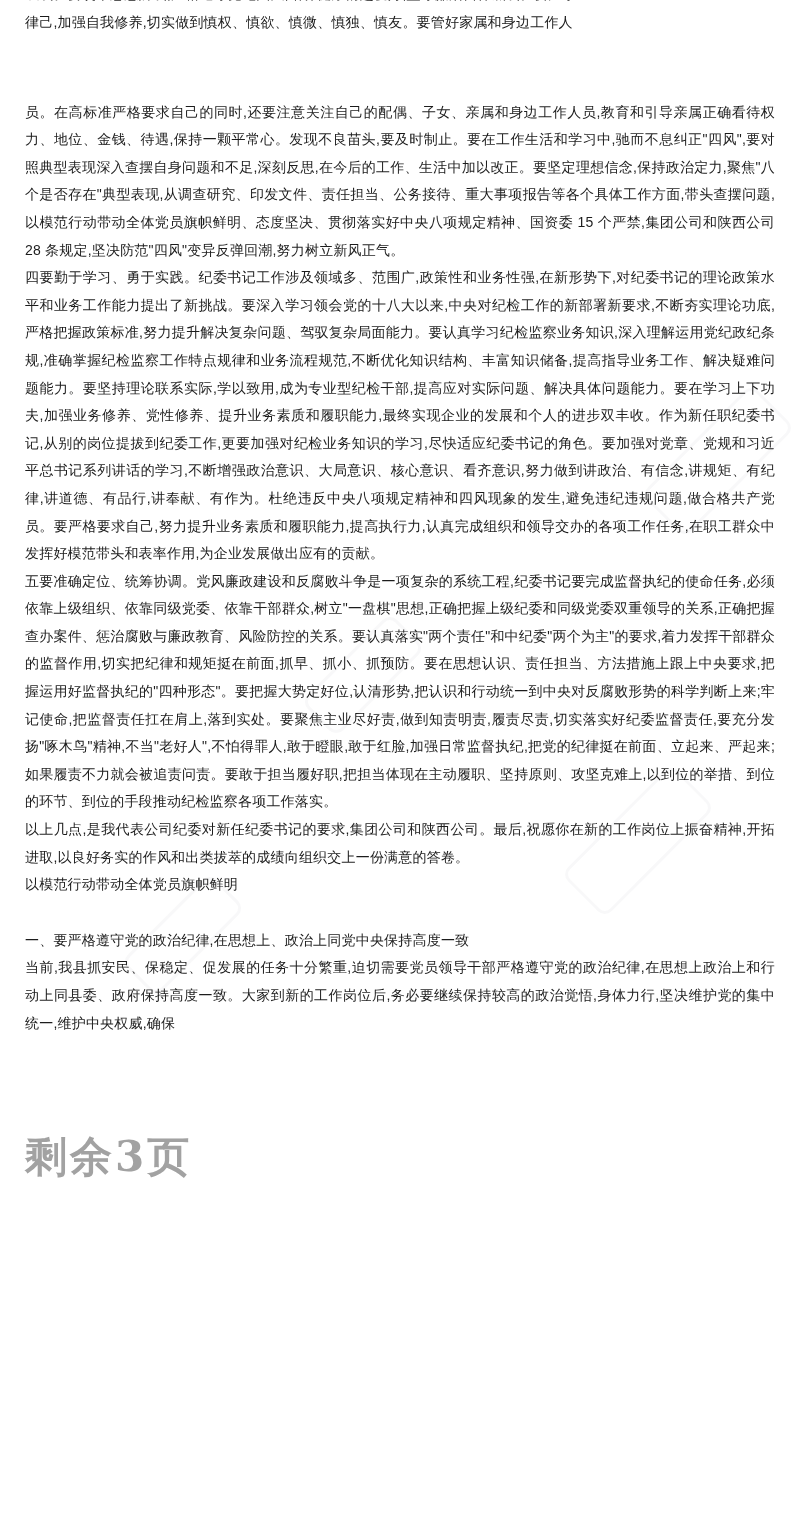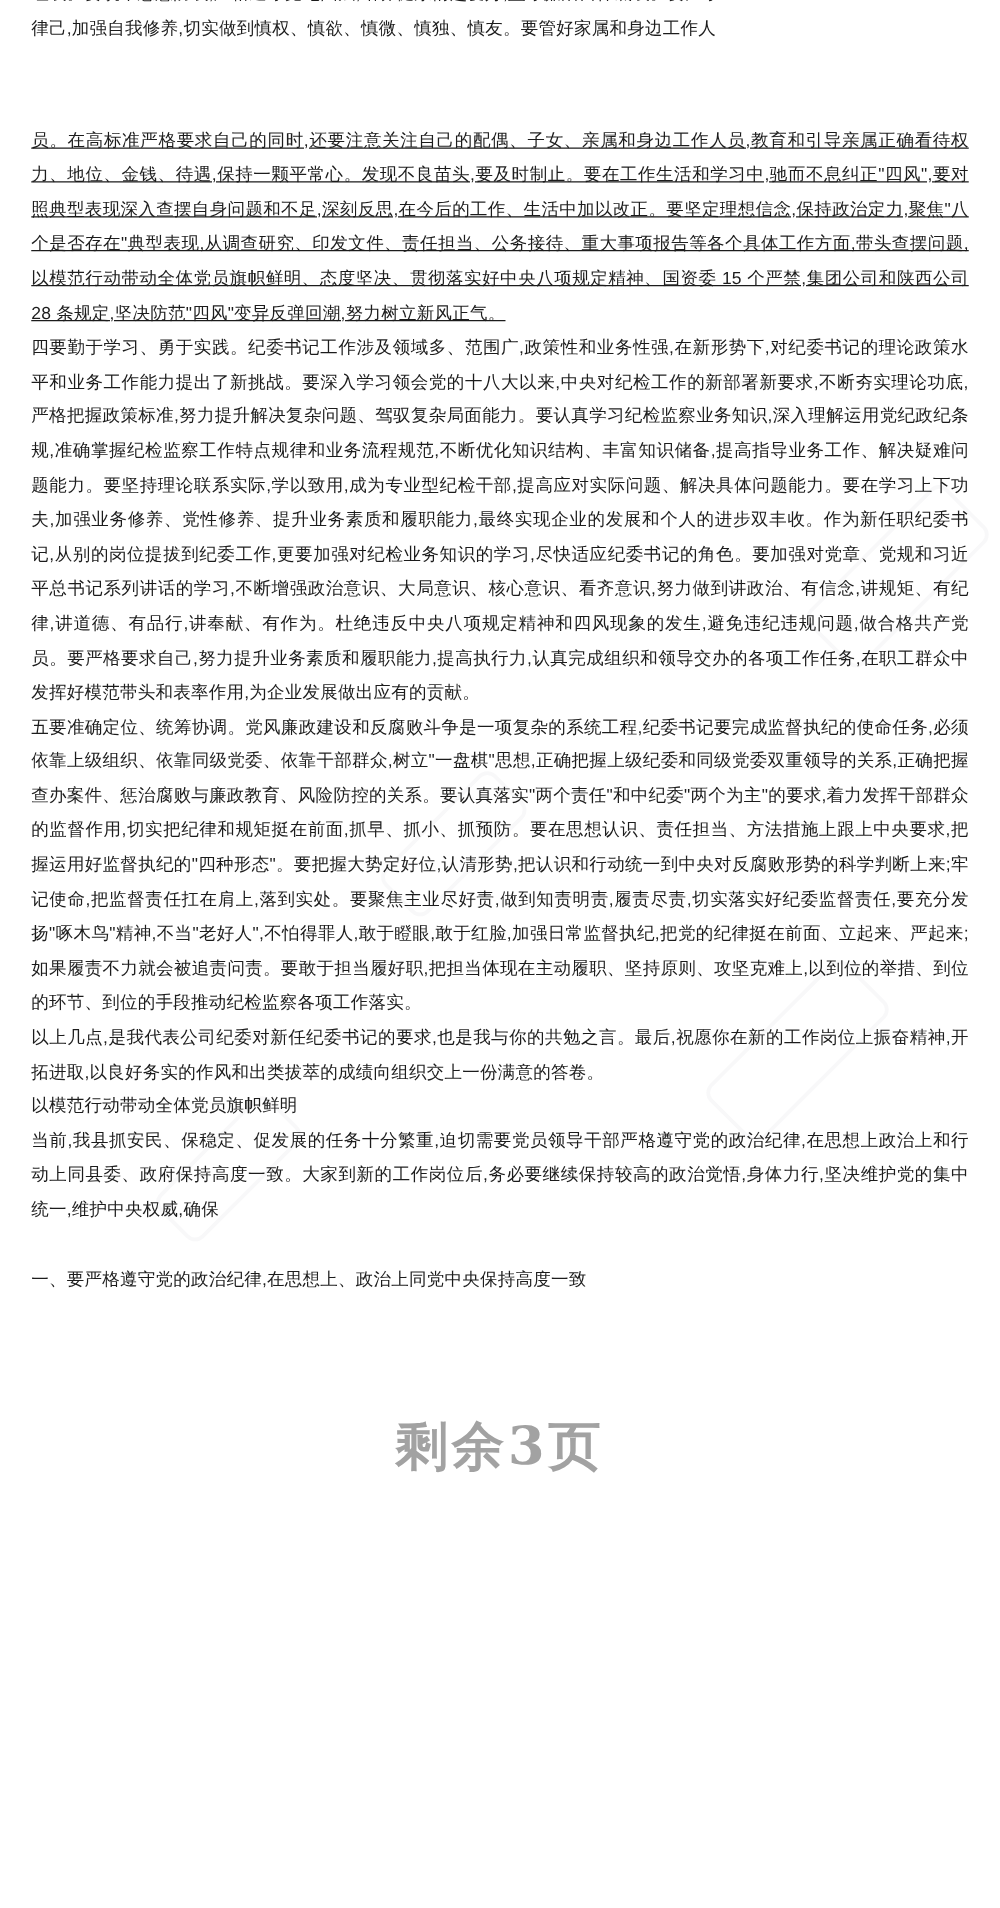--- a/index.html
+++ b/index.html
@@ -9,29 +9,29 @@
   }
   .doc{position:relative;padding:0 25px;z-index:2;}
   .para{
     font-size:14px;line-height:27.6px;margin:0;
     text-align:justify;text-justify:inter-ideograph;
     letter-spacing:0.2px;word-break:break-all;
   }
   
   .clip-line{height:9px;overflow:hidden;}
   .clip-line .para{margin-top:-19px;}
-  .gap-large{margin-top:62px;text-decoration:underline;}   
+  .gap-large{margin-top:62px;}   
   .gap-small{margin-top:28px;}   
   
   .wm{position:absolute;z-index:1;width:150px;height:56px;border:3px solid rgba(120,120,130,0.05);
       border-radius:10px;transform:rotate(-45deg);}
   .wm2{width:120px;height:44px;}
   
   .footer{
-    margin-top:92px;display:flex;justify-content:center;align-items:baseline;gap:58px;
+    margin-top:92px;display:flex;justify-content:flex-start;align-items:baseline;gap:58px;
     font-family:"DejaVu Serif","Liberation Serif",serif;font-weight:bold;
     font-size:42px;color:#a2a2a2;letter-spacing:3px;
   }
 </style>
 </head>
 <body>
 
 <div class="wm" style="left:640px;top:430px;"></div>
 <div class="wm wm2" style="left:300px;top:650px;"></div>
 <div class="wm" style="left:560px;top:810px;"></div>
@@ -44,25 +44,25 @@
   </div>
 
   <p class="para">律己,加强自我修养,切实做到慎权、慎欲、慎微、慎独、慎友。要管好家属和身边工作人</p>
 
   <p class="para gap-large">员。在高标准严格要求自己的同时,还要注意关注自己的配偶、子女、亲属和身边工作人员,教育和引导亲属正确看待权力、地位、金钱、待遇,保持一颗平常心。发现不良苗头,要及时制止。要在工作生活和学习中,驰而不息纠正"四风",要对照典型表现深入查摆自身问题和不足,深刻反思,在今后的工作、生活中加以改正。要坚定理想信念,保持政治定力,聚焦"八个是否存在"典型表现,从调查研究、印发文件、责任担当、公务接待、重大事项报告等各个具体工作方面,带头查摆问题,以模范行动带动全体党员旗帜鲜明、态度坚决、贯彻落实好中央八项规定精神、国资委 15 个严禁,集团公司和陕西公司 28 条规定,坚决防范"四风"变异反弹回潮,努力树立新风正气。</p>
 
   <p class="para">四要勤于学习、勇于实践。纪委书记工作涉及领域多、范围广,政策性和业务性强,在新形势下,对纪委书记的理论政策水平和业务工作能力提出了新挑战。要深入学习领会党的十八大以来,中央对纪检工作的新部署新要求,不断夯实理论功底,严格把握政策标准,努力提升解决复杂问题、驾驭复杂局面能力。要认真学习纪检监察业务知识,深入理解运用党纪政纪条规,准确掌握纪检监察工作特点规律和业务流程规范,不断优化知识结构、丰富知识储备,提高指导业务工作、解决疑难问题能力。要坚持理论联系实际,学以致用,成为专业型纪检干部,提高应对实际问题、解决具体问题能力。要在学习上下功夫,加强业务修养、党性修养、提升业务素质和履职能力,最终实现企业的发展和个人的进步双丰收。作为新任职纪委书记,从别的岗位提拔到纪委工作,更要加强对纪检业务知识的学习,尽快适应纪委书记的角色。要加强对党章、党规和习近平总书记系列讲话的学习,不断增强政治意识、大局意识、核心意识、看齐意识,努力做到讲政治、有信念,讲规矩、有纪律,讲道德、有品行,讲奉献、有作为。杜绝违反中央八项规定精神和四风现象的发生,避免违纪违规问题,做合格共产党员。要严格要求自己,努力提升业务素质和履职能力,提高执行力,认真完成组织和领导交办的各项工作任务,在职工群众中发挥好模范带头和表率作用,为企业发展做出应有的贡献。</p>
 
   <p class="para">五要准确定位、统筹协调。党风廉政建设和反腐败斗争是一项复杂的系统工程,纪委书记要完成监督执纪的使命任务,必须依靠上级组织、依靠同级党委、依靠干部群众,树立"一盘棋"思想,正确把握上级纪委和同级党委双重领导的关系,正确把握查办案件、惩治腐败与廉政教育、风险防控的关系。要认真落实"两个责任"和中纪委"两个为主"的要求,着力发挥干部群众的监督作用,切实把纪律和规矩挺在前面,抓早、抓小、抓预防。要在思想认识、责任担当、方法措施上跟上中央要求,把握运用好监督执纪的"四种形态"。要把握大势定好位,认清形势,把认识和行动统一到中央对反腐败形势的科学判断上来;牢记使命,把监督责任扛在肩上,落到实处。要聚焦主业尽好责,做到知责明责,履责尽责,切实落实好纪委监督责任,要充分发扬"啄木鸟"精神,不当"老好人",不怕得罪人,敢于瞪眼,敢于红脸,加强日常监督执纪,把党的纪律挺在前面、立起来、严起来;如果履责不力就会被追责问责。要敢于担当履好职,把担当体现在主动履职、坚持原则、攻坚克难上,以到位的举措、到位的环节、到位的手段推动纪检监察各项工作落实。</p>
 
-  <p class="para">以上几点,是我代表公司纪委对新任纪委书记的要求,也是我与你的共勉之言。最后,祝愿你在新的工作岗位上振奋精神,开拓进取,以良好务实的作风和出类拔萃的成绩向组织交上一份满意的答卷。</p>
+  <p class="para">以上几点,是我代表公司纪委对新任纪委书记的要求,集团公司和陕西公司。最后,祝愿你在新的工作岗位上振奋精神,开拓进取,以良好务实的作风和出类拔萃的成绩向组织交上一份满意的答卷。</p>
 
   <p class="para">以模范行动带动全体党员旗帜鲜明</p>
 
+  <p class="para gap-small">一、要严格遵守党的政治纪律,在思想上、政治上同党中央保持高度一致</p>
+
   <p class="para">当前,我县抓安民、保稳定、促发展的任务十分繁重,迫切需要党员领导干部严格遵守党的政治纪律,在思想上政治上和行动上同县委、政府保持高度一致。大家到新的工作岗位后,务必要继续保持较高的政治觉悟,身体力行,坚决维护党的集中统一,维护中央权威,确保</p>
-
-  <p class="para gap-small">一、要严格遵守党的政治纪律,在思想上、政治上同党中央保持高度一致</p>
 
   <div class="footer">
     <span>剩余3页</span>
   </div>
 
 </div>
 
 </body></html>

